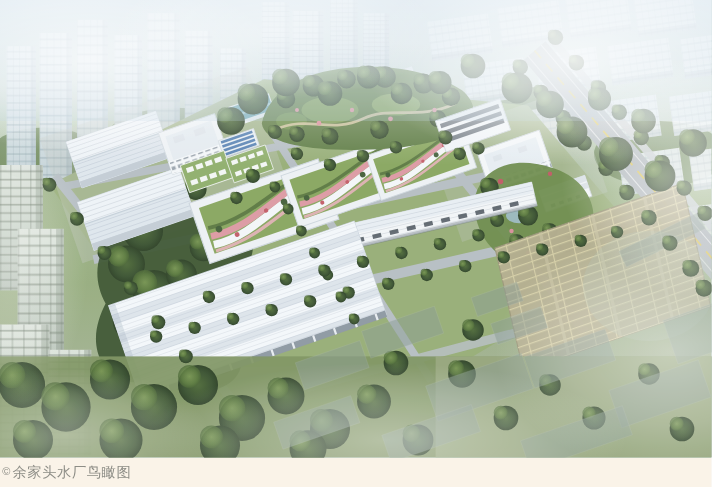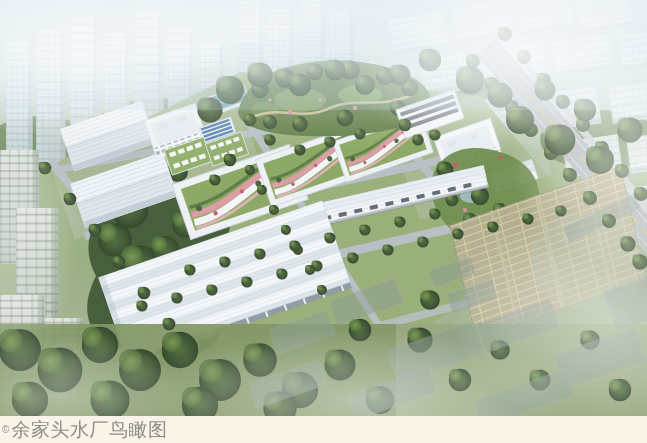--- a/index.html
+++ b/index.html
@@ -2,21 +2,21 @@
 <html style="--caption_bg: #faf3e8; --caption_text: #8d8d86; --haze_blue: #c3d7e2; --tower_pale: #e6eef3; --tree_dark: #31472b; --tree_light: #6d8c4a; --grass: #7e9a60; --road: #b6bec3; --road_centerline: #d9c45c; --building_white: #f3f6f8; --roof_teal: #73a9b5; --solar_blue: #5580b2; --path_pink: #dc99a3; --flower_red: #c25d68; --parking_tan: #b3ad8e; --ghost_building: #8a9c92;"><head>
 <meta charset="utf-8">
 <style>
   html,body{margin:0;padding:0;background:#ffffff;}
   body{width:647px;height:443px;overflow:hidden;font-family:"Liberation Sans","DejaVu Sans",sans-serif;}
   .figure{width:647px;height:443px;display:flex;flex-direction:column;}
   .image-area{width:647px;height:416px;position:relative;overflow:hidden;background:#c6d8de;}
   .image-area svg{display:block;}
   .caption-bar{height:27px;background:var(--caption_bg,#faf3e8);display:flex;align-items:center;padding-left:2px;box-sizing:border-box;}
   .caption-symbol{font-size:10px;color:var(--caption_text,#8d8d86);margin-right:2px;line-height:1;}
-  .caption-text{font-size:19px;color:var(--caption_text,#8d8d86);letter-spacing:.5px;line-height:1;font-family:Liberation Serif, serif;}
+  .caption-text{font-size:13px;color:var(--caption_text,#8d8d86);letter-spacing:.5px;line-height:1;font-family:Liberation Serif, serif;}
   .rd{stroke:var(--road,#b6bec3);fill:none;}
   .ghost{fill:var(--ghost_building,#8a9c92);opacity:.5;stroke:#b7c4ba;stroke-opacity:.35;stroke-width:.8;}
 </style>
 </head>
 <body>
 
 <div class="figure">
   <div class="image-area">
     <svg width="647" height="416" viewBox="0 0 647 416">
       <defs>

